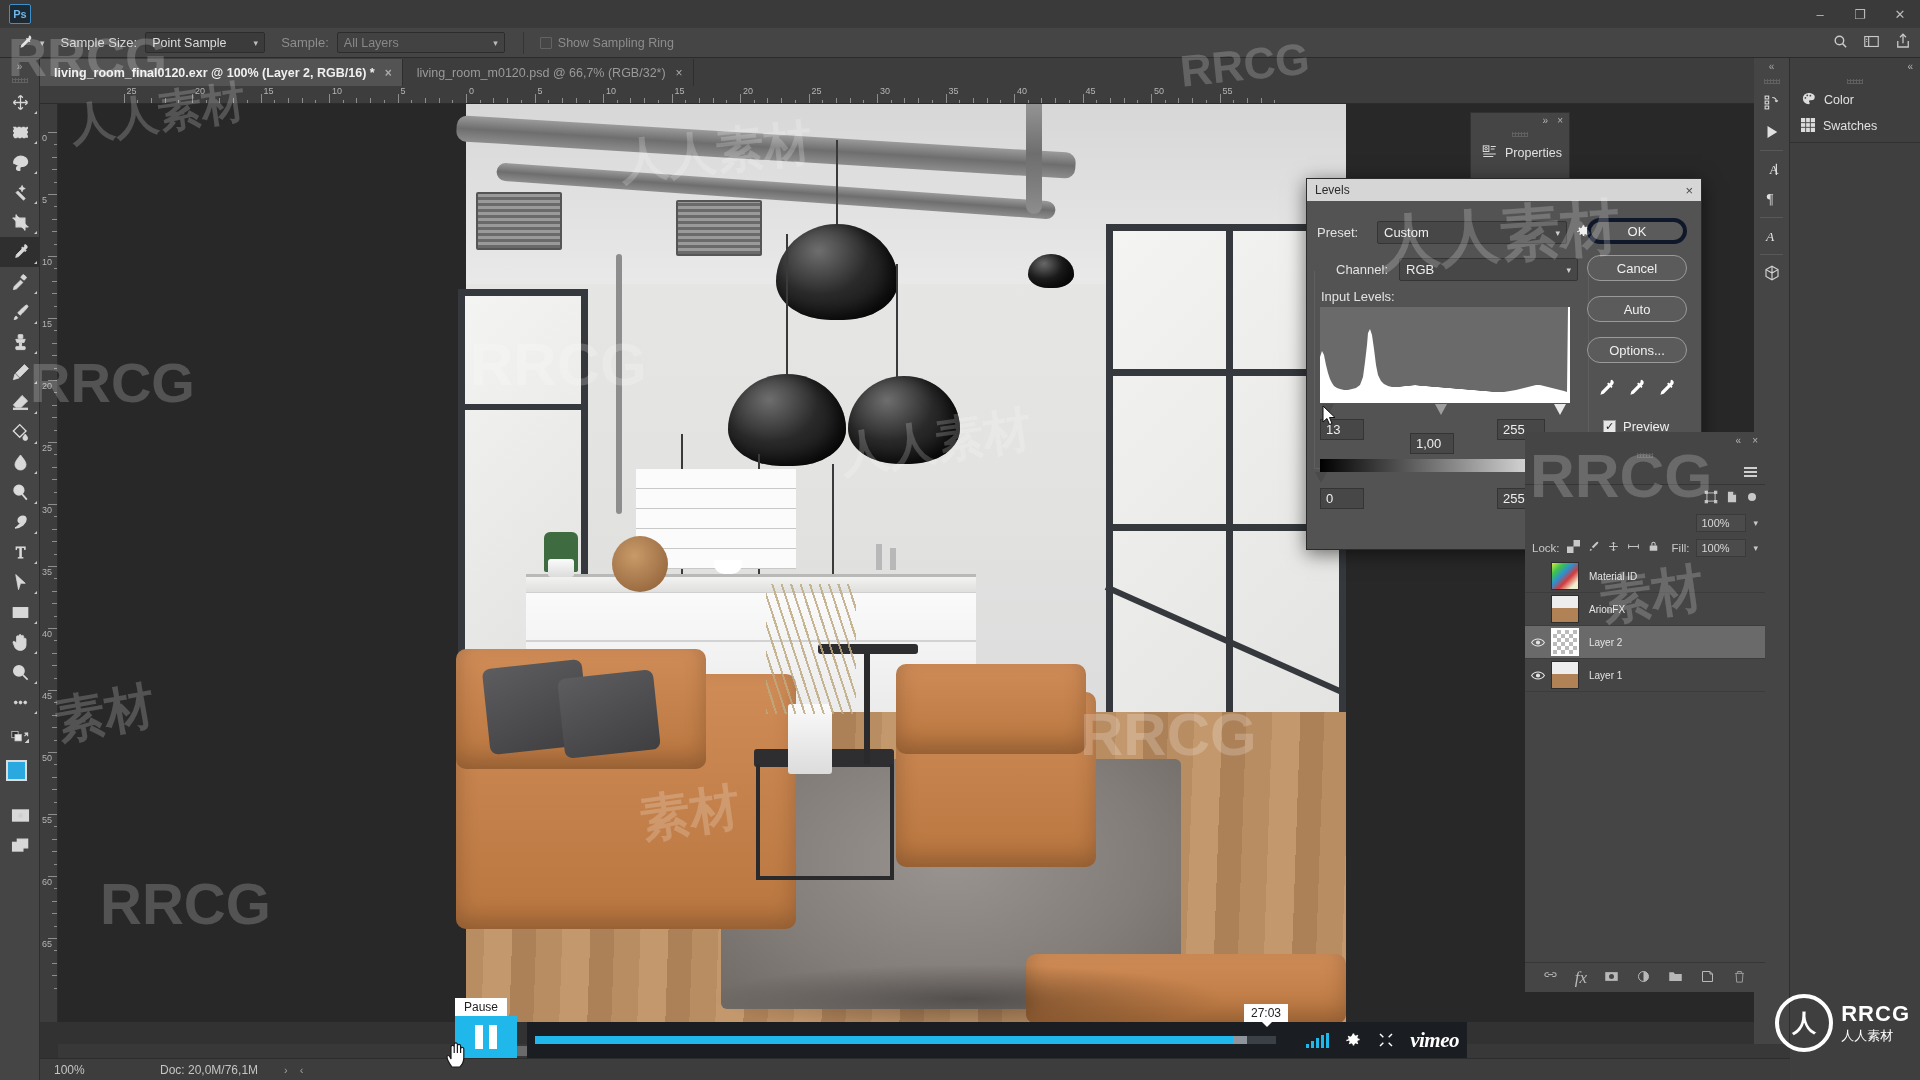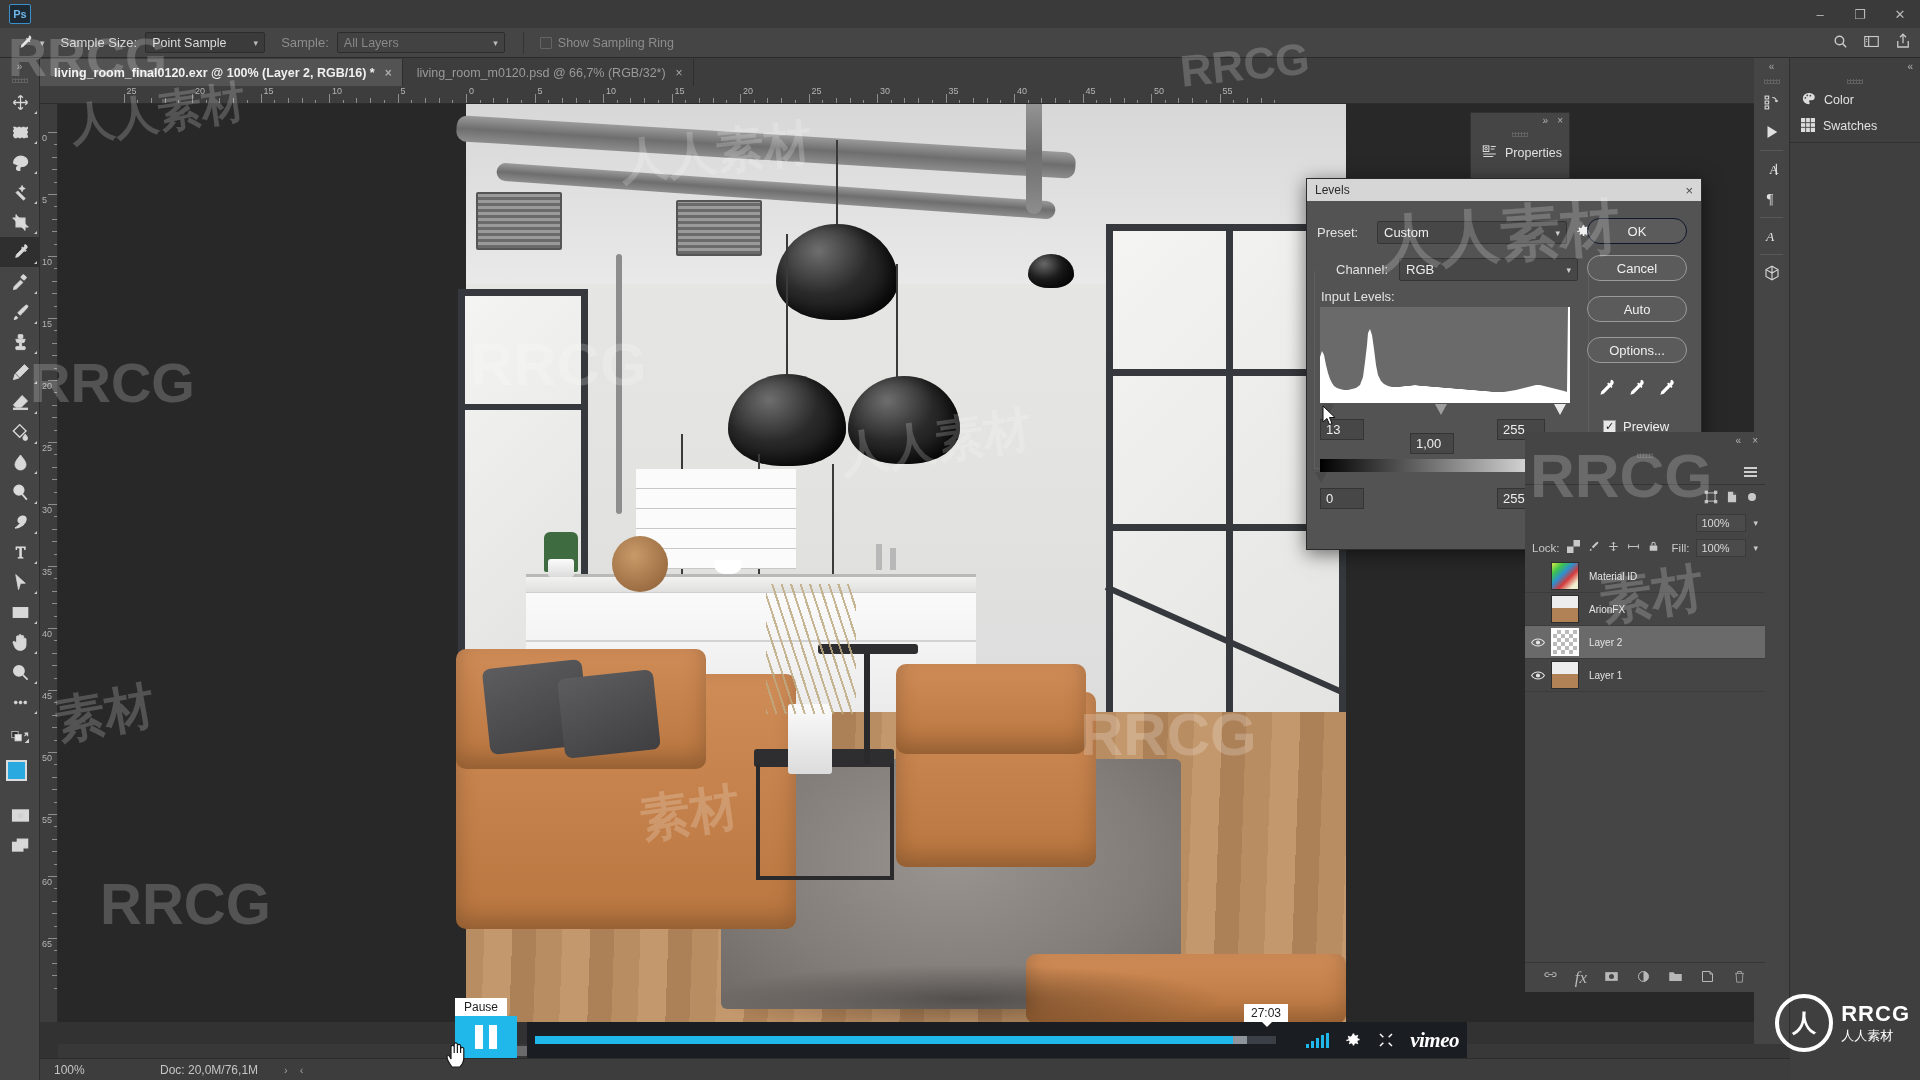--- a/index.html
+++ b/index.html
@@ -132,21 +132,21 @@
   #lv-body { position:relative; height:350px; }
   .lv-row { display:flex; align-items:center; }
   .lv-lbl { font-size:13px; color:#e2e2e2; }
   .lv-combo { background:#474747; border:1px solid #343434; border-radius:2px;
      height:23px; display:flex; align-items:center; padding:0 6px;
      font-size:13px; color:#ededed; }
   .lv-combo .cv { margin-left:auto; font-size:9px; color:#cfcfcf; }
   .lv-btn { position:absolute; width:100px; height:26px; border:1px solid #9a9a9a;
      border-radius:13px; background:#5b5b5b; color:#f0f0f0; font-size:13px;
      display:flex; align-items:center; justify-content:center; }
-  .lv-btn.primary { border:1px solid #0f172a; }
+  .lv-btn.primary { border:4px solid #0f172a; }
   #lv-hist { position:absolute; left:13px; top:88px; width:250px; height:96px;
      background:#6a6a6a; overflow:hidden; }
   #lv-hist svg { display:block; }
   .lv-num { position:absolute; width:44px; height:21px; background:#474747;
      border:1px solid #343434; color:#efefef; font-size:13px;
      display:flex; align-items:center; padding-left:5px; }
   .sl-tri { position:absolute; width:0;height:0; border-left:6px solid transparent;
      border-right:6px solid transparent; }
   #lv-outbar { position:absolute; left:13px; top:258px; width:250px; height:13px;
      background:linear-gradient(90deg,#000,#fff); }

